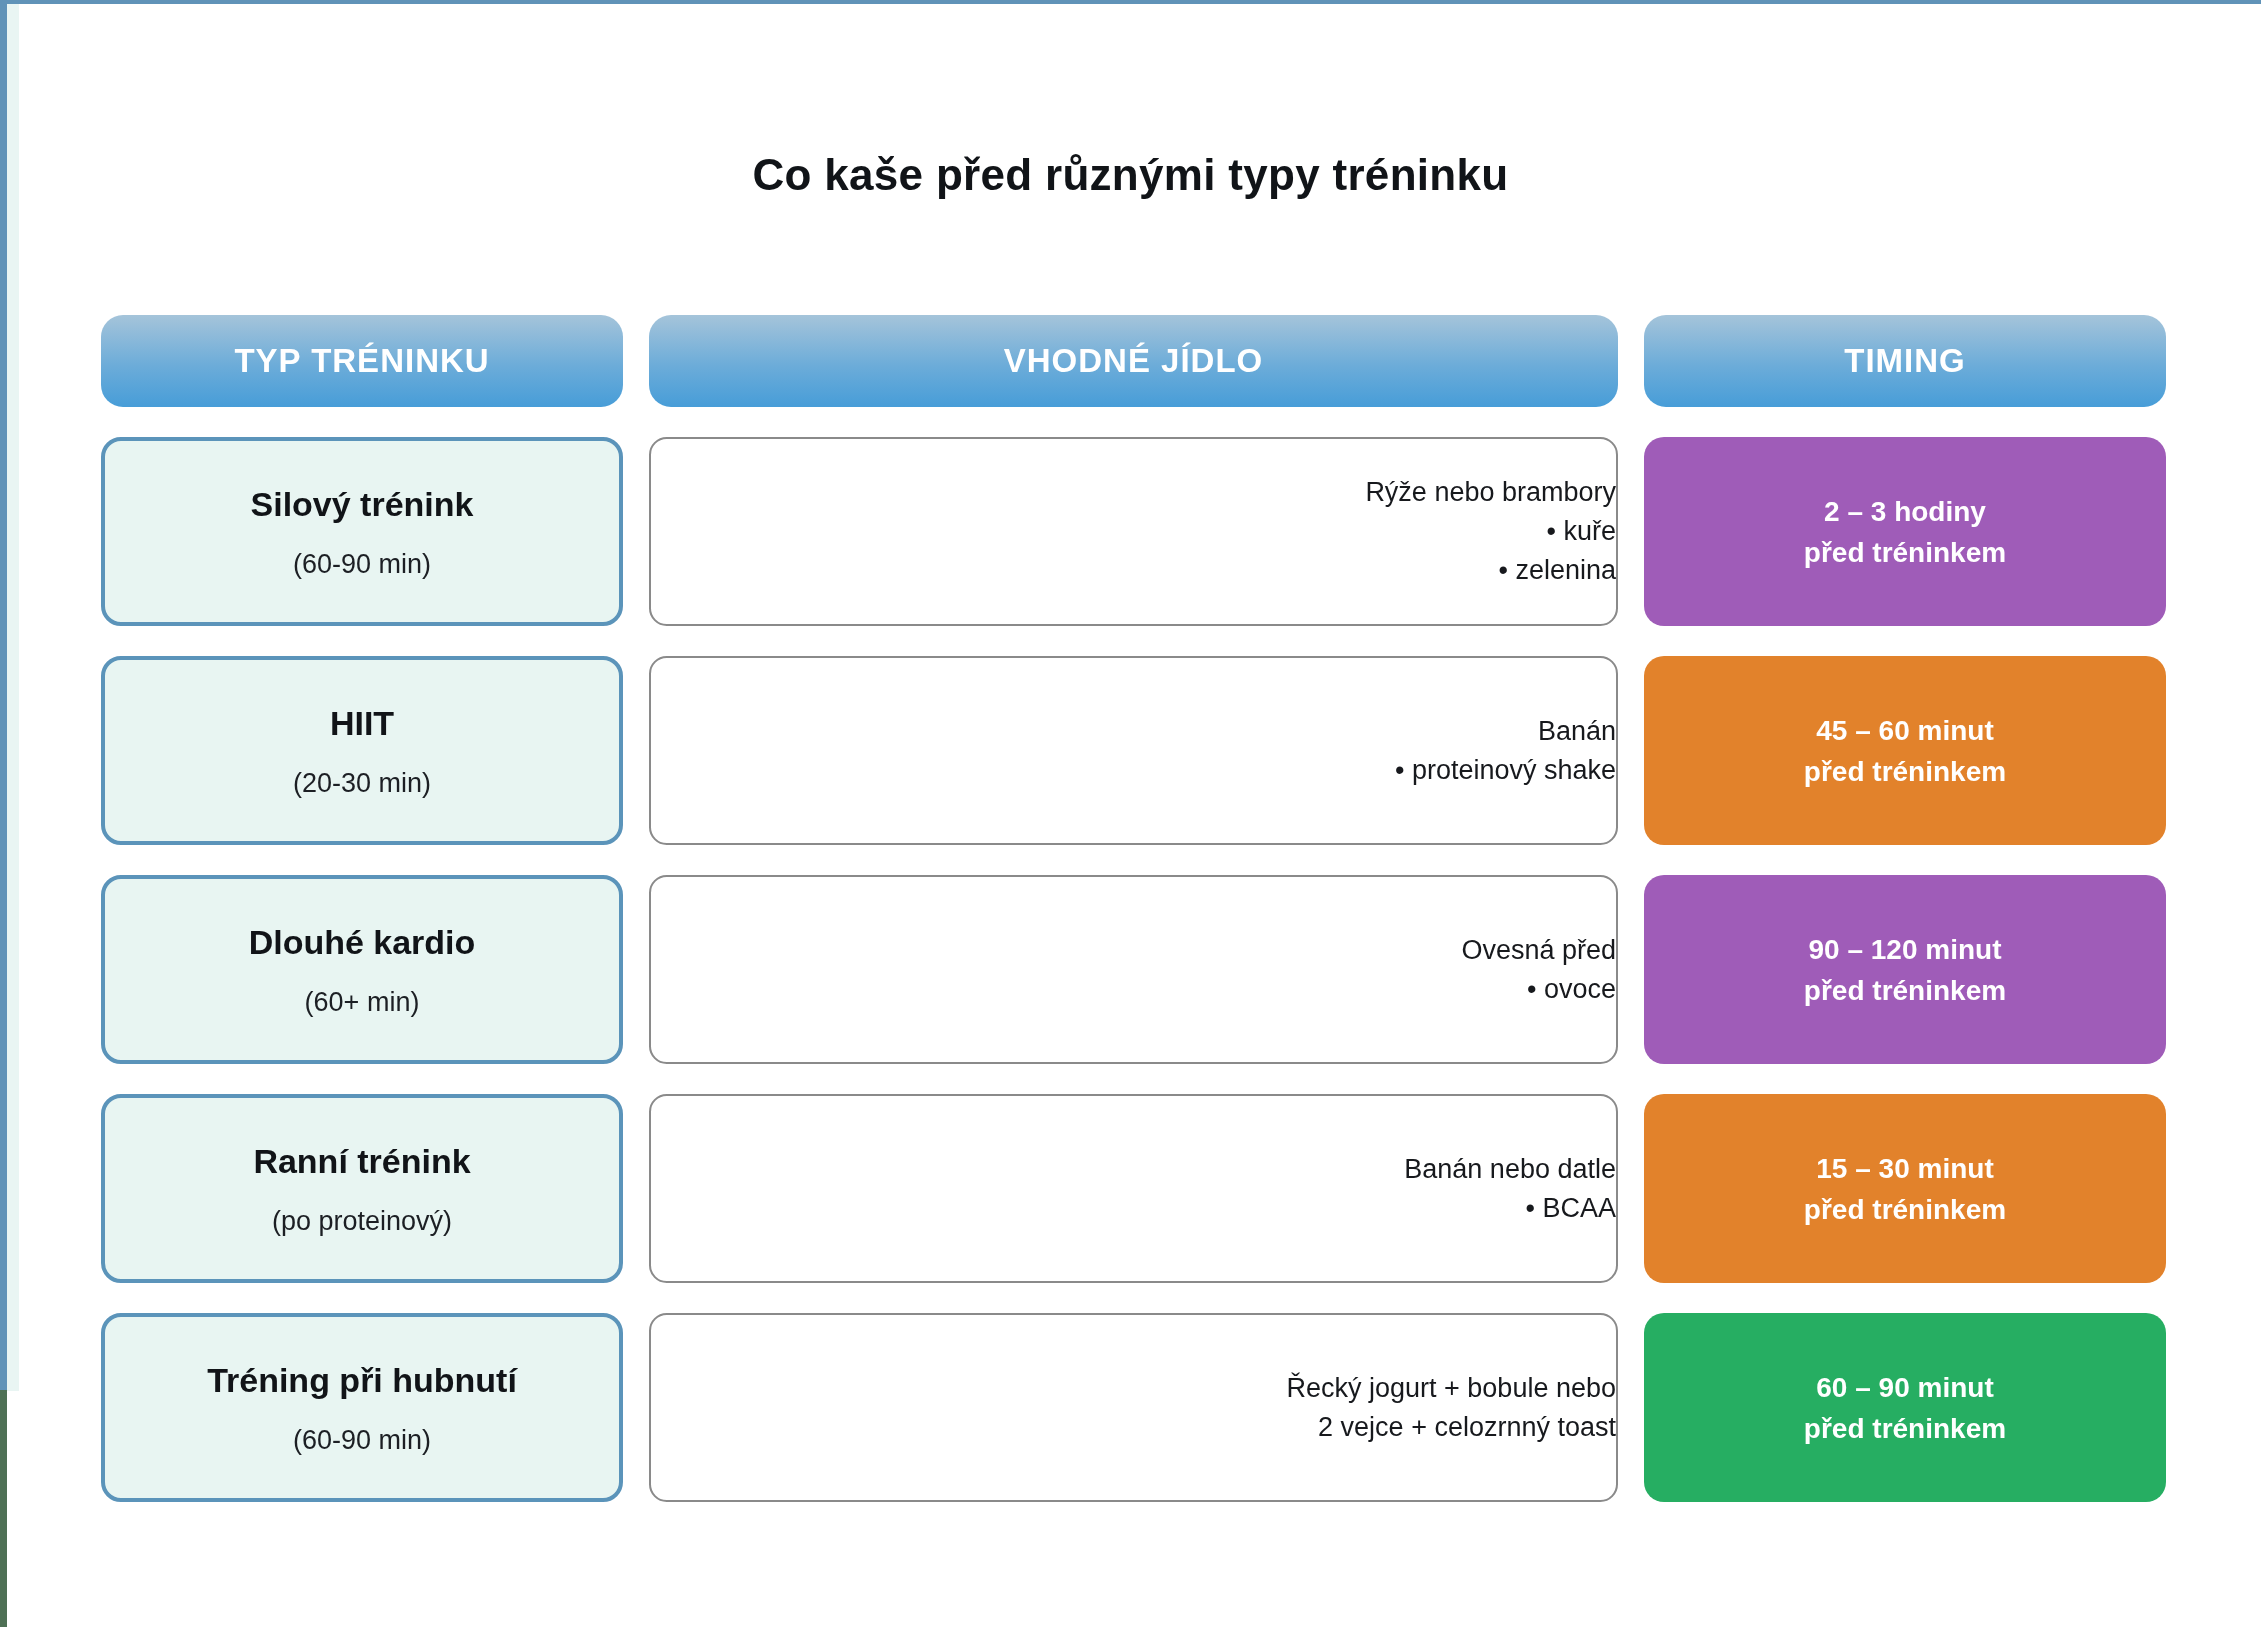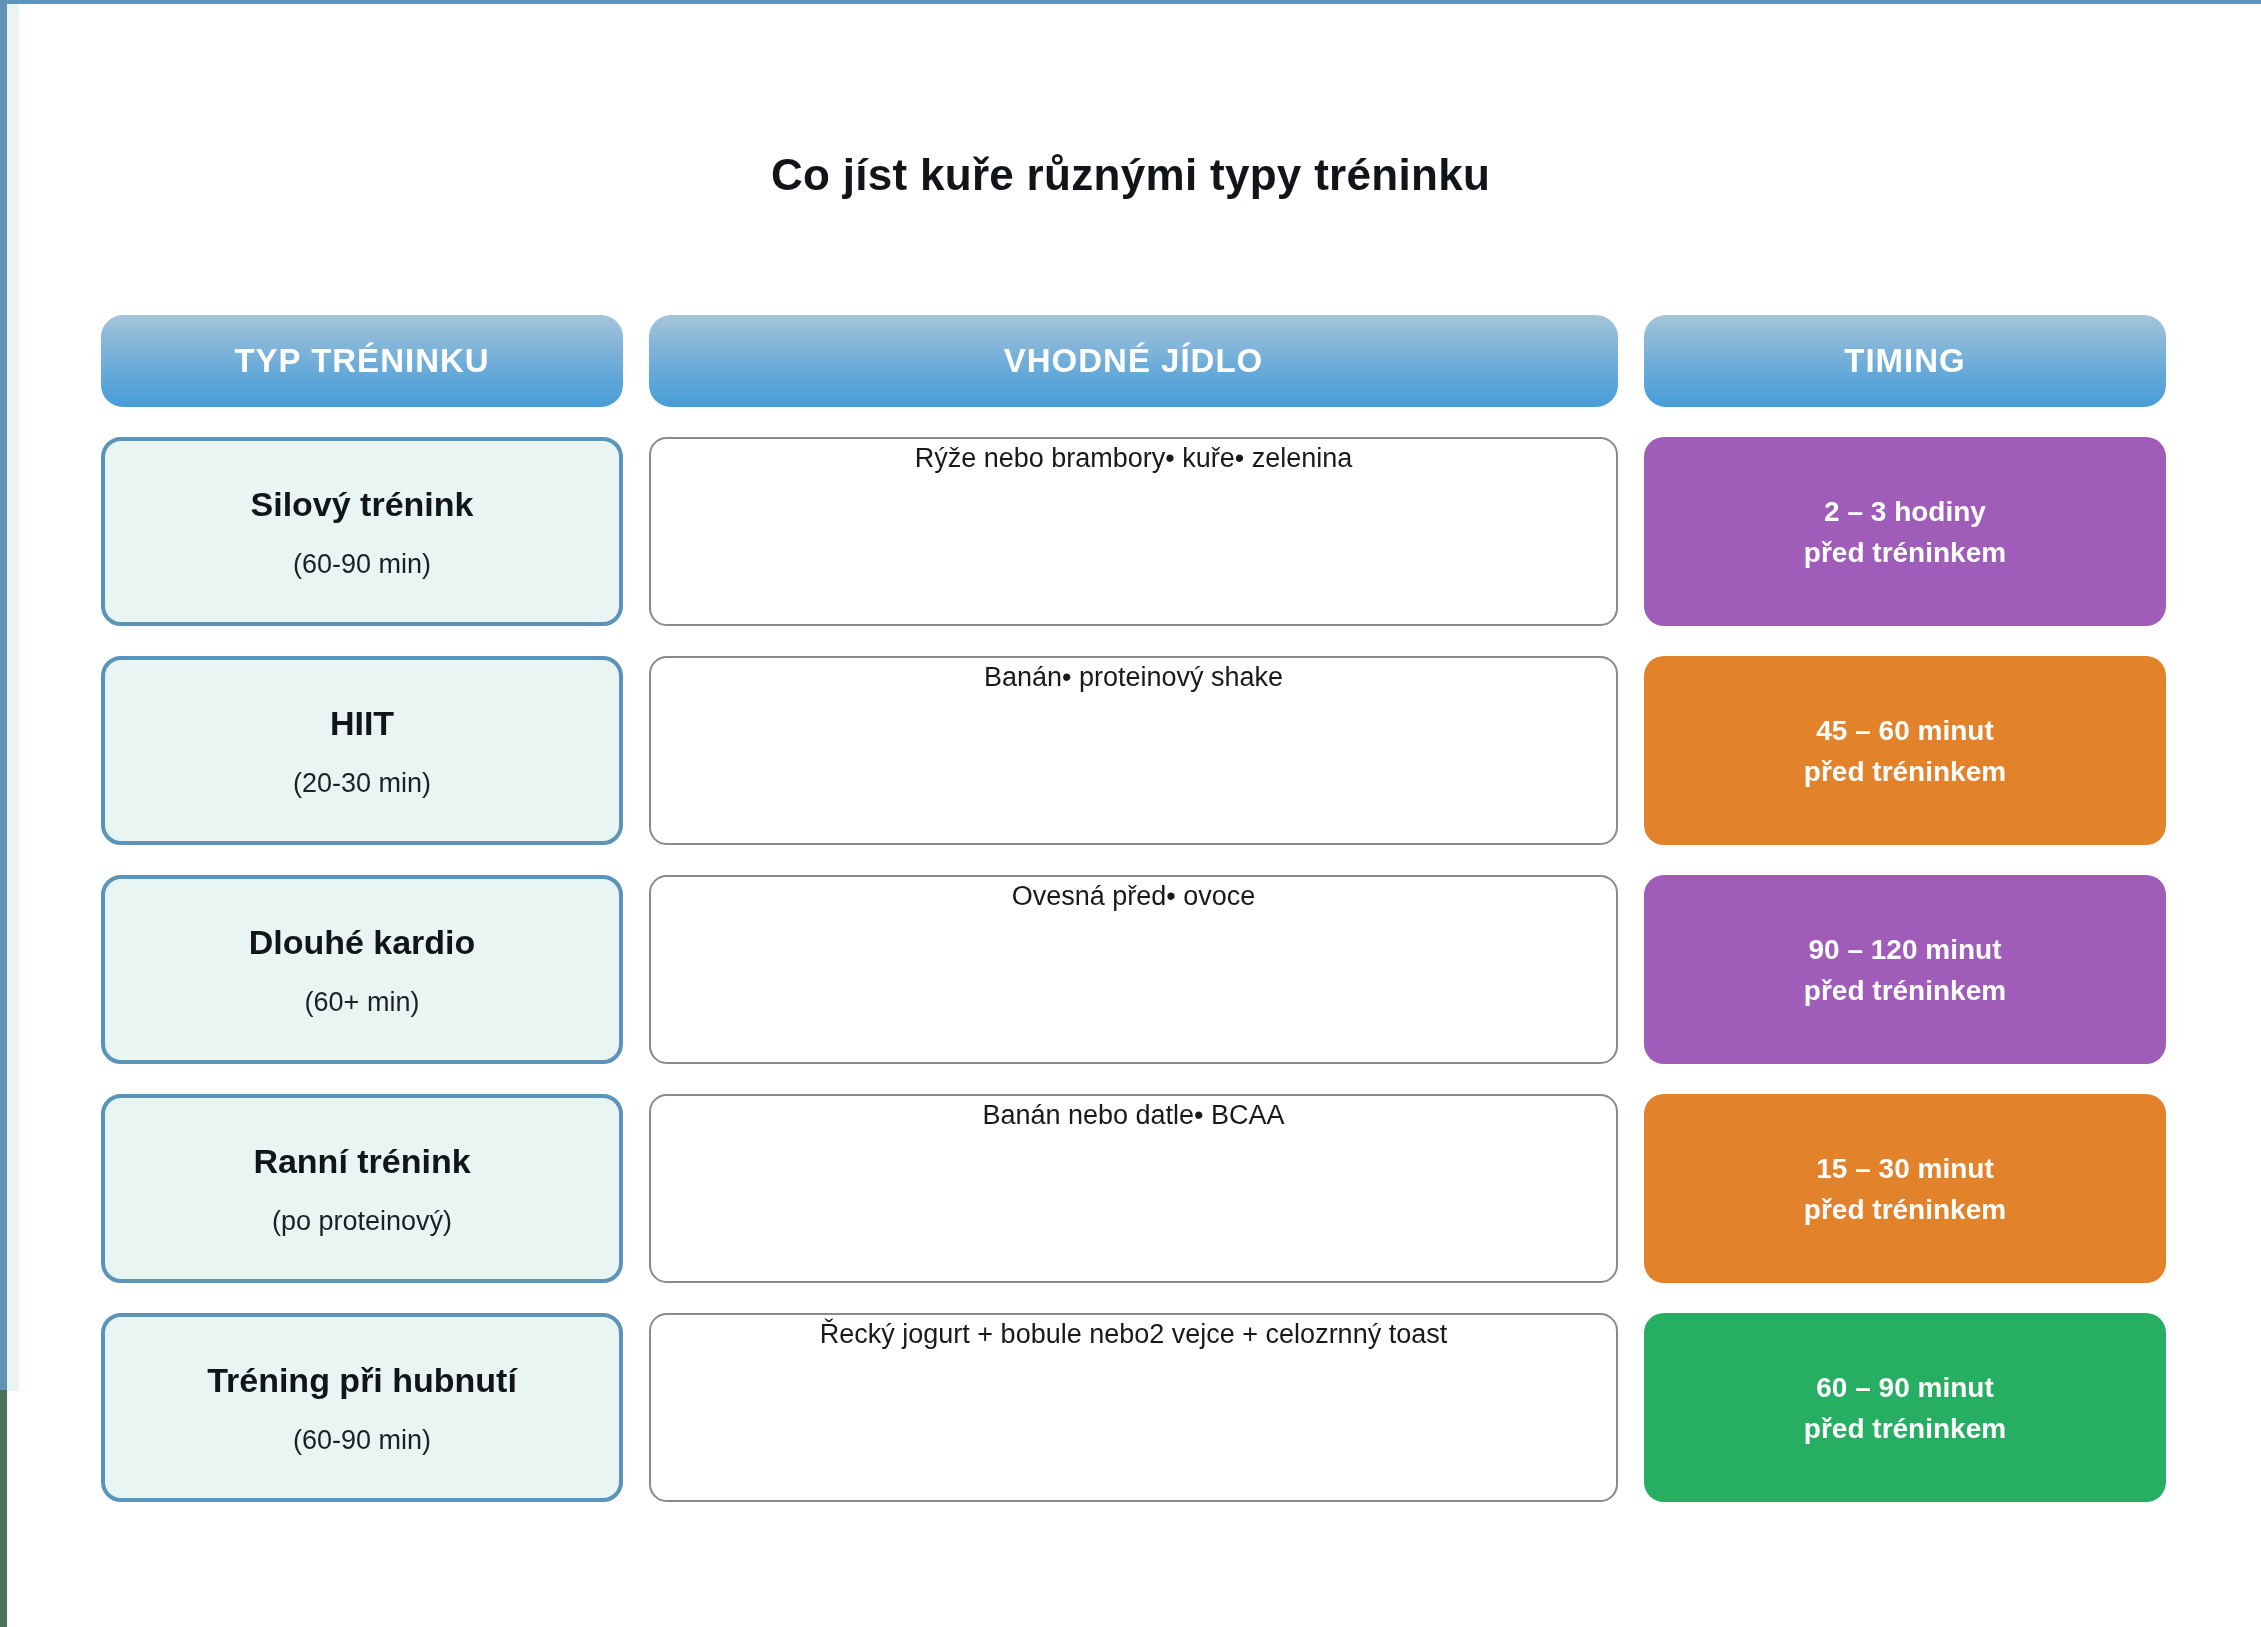--- a/index.html
+++ b/index.html
@@ -51,21 +51,21 @@
     display:flex;flex-direction:column;align-items:center;justify-content:center;
     text-align:center;color:#111418;
   }
   .type-name{font-size:34px;font-weight:bold;line-height:1.25;}
   .type-detail{font-size:27px;font-weight:normal;margin-top:24px;color:#1c1f24;}
 
   .food-cell{
     background:#ffffff;
     border:2.1px solid var(--food_cell_border,#8a8a8a);
     border-radius:17.7px;
-    display:flex;flex-direction:row;align-items:flex-start;justify-content:center;
+    display:flex;flex-direction:column;align-items:flex-end;justify-content:center;
     text-align:center;color:#17191d;
     font-size:27px;line-height:39px;
   }
 
   .timing-cell{
     border-radius:20px;
     display:flex;flex-direction:column;align-items:center;justify-content:center;
     text-align:center;color:#ffffff;
     font-size:28px;font-weight:bold;line-height:41px;
   }
@@ -76,21 +76,21 @@
 </head>
 <body>
 
 <div class="canvas">
 
   <div class="edge edge-top"></div>
   <div class="edge edge-left-blue"></div>
   <div class="edge edge-left-mint"></div>
   <div class="edge edge-left-green"></div>
 
-  <div class="title">Co jíst kuře různými typy tréninku</div>
+  <div class="title">Co kaše před různými typy tréninku</div>
 
   <div class="grid">
 
     <div class="hdr">TYP TRÉNINKU</div>
     <div class="hdr">VHODNÉ JÍDLO</div>
     <div class="hdr">TIMING</div>
 
     <div class="type-cell">
       <div class="type-name">Silový trénink</div>
       <div class="type-detail">(60-90 min)</div>

